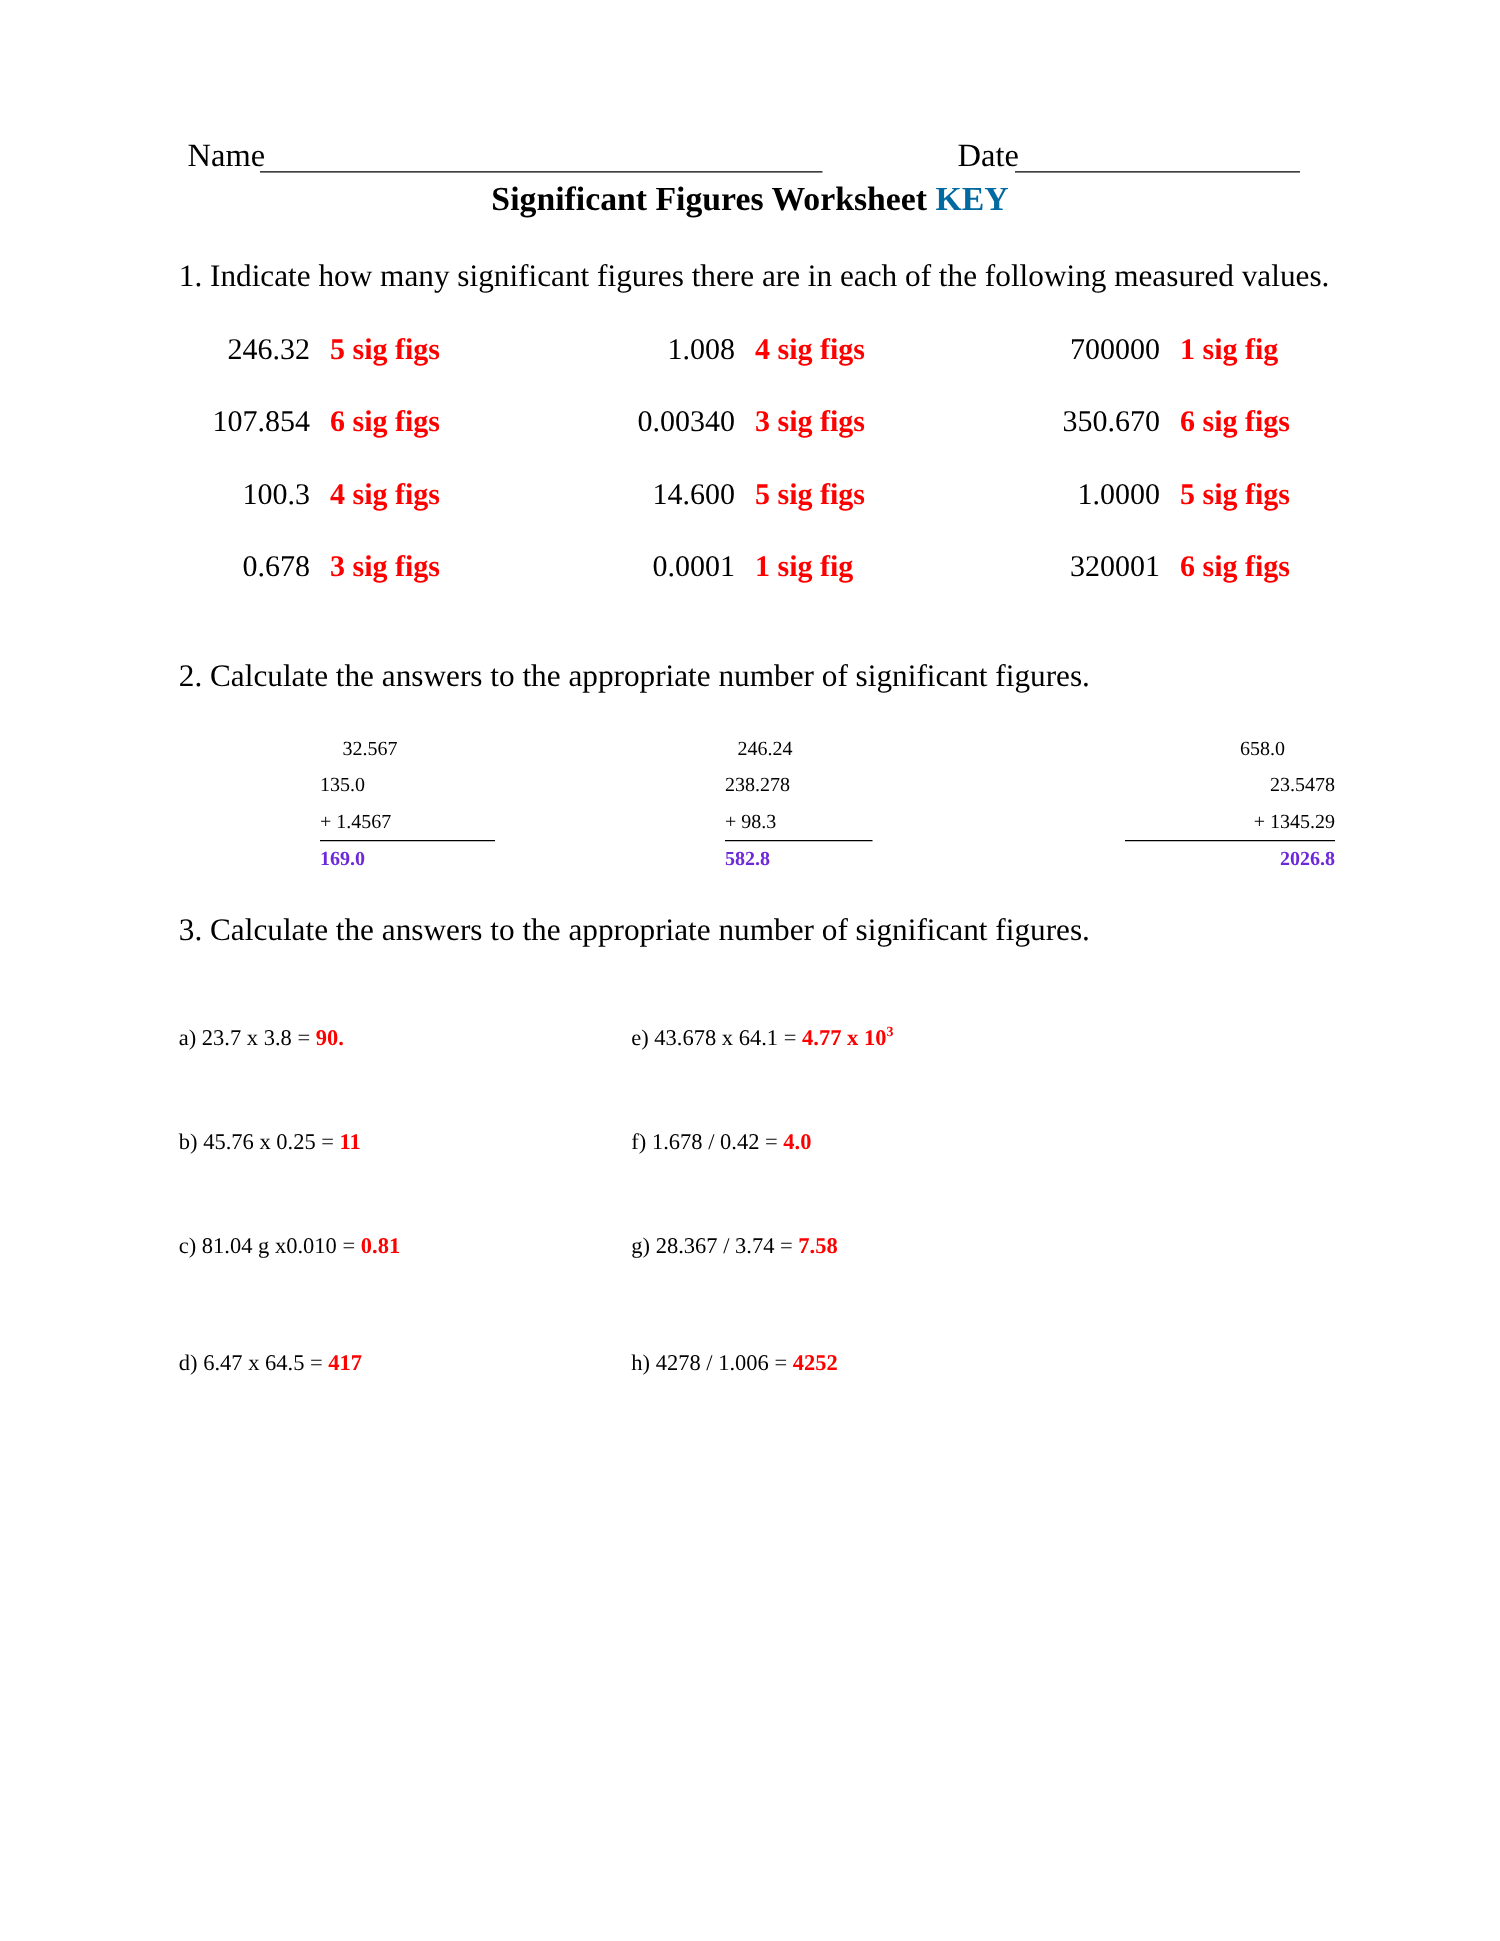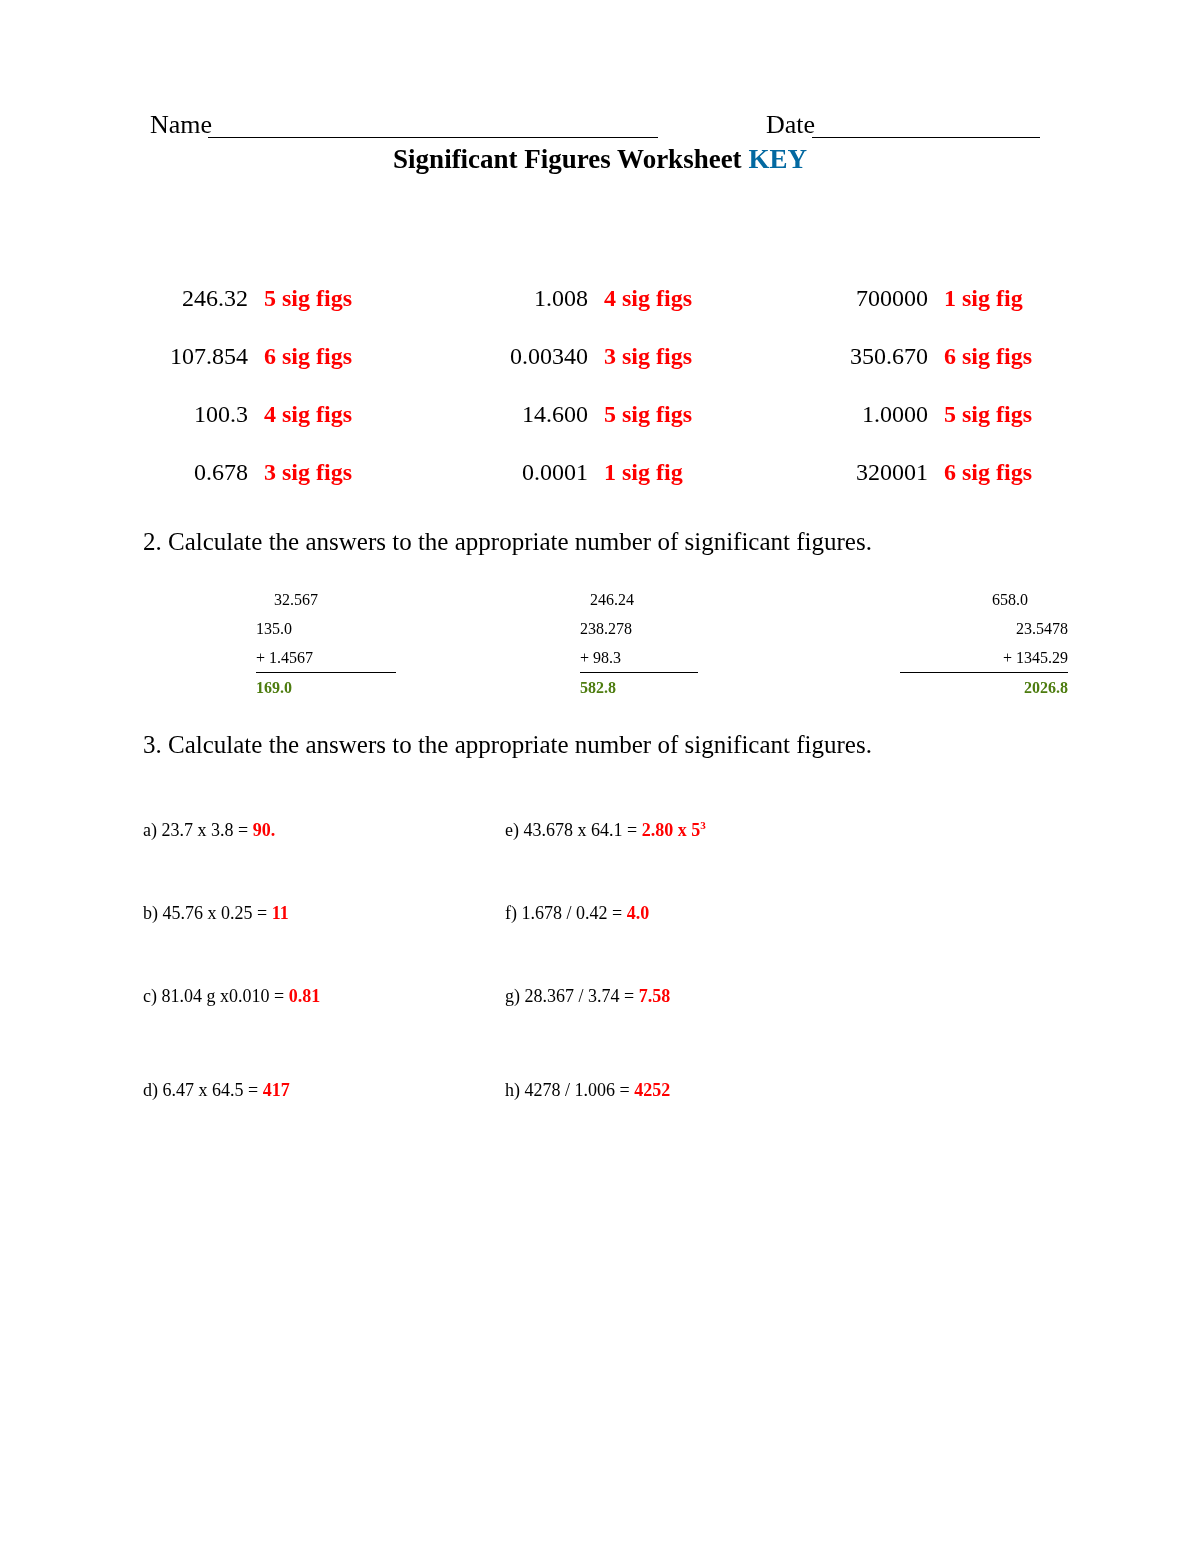--- a/index.html
+++ b/index.html
@@ -63,21 +63,21 @@
     font-size: 25px;
     line-height: 30px;
     white-space: nowrap;
   }
   #q1-prompt { top: 207px; left: 143px; }
   #q2-prompt { top: 527px; left: 143px; }
   #q3-prompt { top: 730px; left: 143px; text-align: right; }
 
   
   #q1-grid {
-    top: 284px;
+    top: 266px;
     left: 0;
     width: 1068px;
   }
   .sf-row {
     position: relative;
     height: 58px;
   }
   .sf-cell { position: absolute; top: 0; }
   .sf-value {
     font-size: 24px;
@@ -114,21 +114,21 @@
     font-size: 16px;
     line-height: 29px;
   }
   .add-col .addend,
   .add-col .addend-last,
   .add-col .sum {
     white-space: pre;
     display: block;
   }
   .add-col .sum {
-    color: #4d7c0f;
+    color: #6d28d9;
     font-weight: bold;
   }
   .rule-line {
     border-bottom: 1.8px solid #000;
   }
   #add-col-1 { left: 256px; width: 160px; }
   #add-col-2 { left: 580px; width: 170px; }
   #add-col-3 { left: 900px; width: 168px; text-align: right; }
   #add-col-3 .addend,
   #add-col-3 .addend-last,
@@ -182,20 +182,21 @@
     <span class="name-label">Name</span>
     <span class="name-rule"></span>
     <span class="date-label">Date</span>
     <span class="date-rule"></span>
   </div>
 
   <div class="abs" id="doc-title">
     <span>Significant Figures Worksheet </span><span class="key-word">KEY</span>
   </div>
 
+  <div class="abs question-prompt" id="q1-prompt">1.  Indicate how many significant figures there are in each of the following measured values.</div>
 
   <div class="abs" id="q1-grid">
 
     <div class="sf-row">
       <span class="sf-cell sf-value val-ra c1">246.32</span>
       <span class="sf-cell sf-answer col1-ans">5 sig figs</span>
       <span class="sf-cell sf-value val-ra c2">1.008</span>
       <span class="sf-cell sf-answer col2-ans">4 sig figs</span>
       <span class="sf-cell sf-value val-ra c3">700000</span>
       <span class="sf-cell sf-answer col3-ans">1 sig fig</span>
@@ -279,21 +280,21 @@
       <span class="calc-expr">81.04 g x0.010 = </span><span class="calc-answer">0.81</span>
     </div>
 
     <div class="calc-item q3-left q3-r3">
       <span class="calc-label">d)</span>
       <span class="calc-expr">6.47 x 64.5 = </span><span class="calc-answer">417</span>
     </div>
 
     <div class="calc-item q3-right q3-r0">
       <span class="calc-label">e)</span>
-      <span class="calc-expr">43.678 x 64.1 = </span><span class="calc-answer"><span>2.80 x 5</span><sup>3</sup></span>
+      <span class="calc-expr">43.678 x 64.1 = </span><span class="calc-answer"><span>4.77 x 10</span><sup>3</sup></span>
     </div>
 
     <div class="calc-item q3-right q3-r1">
       <span class="calc-label">f)</span>
       <span class="calc-expr">1.678 / 0.42 = </span><span class="calc-answer">4.0</span>
     </div>
 
     <div class="calc-item q3-right q3-r2">
       <span class="calc-label">g)</span>
       <span class="calc-expr">28.367 / 3.74 = </span><span class="calc-answer">7.58</span>

